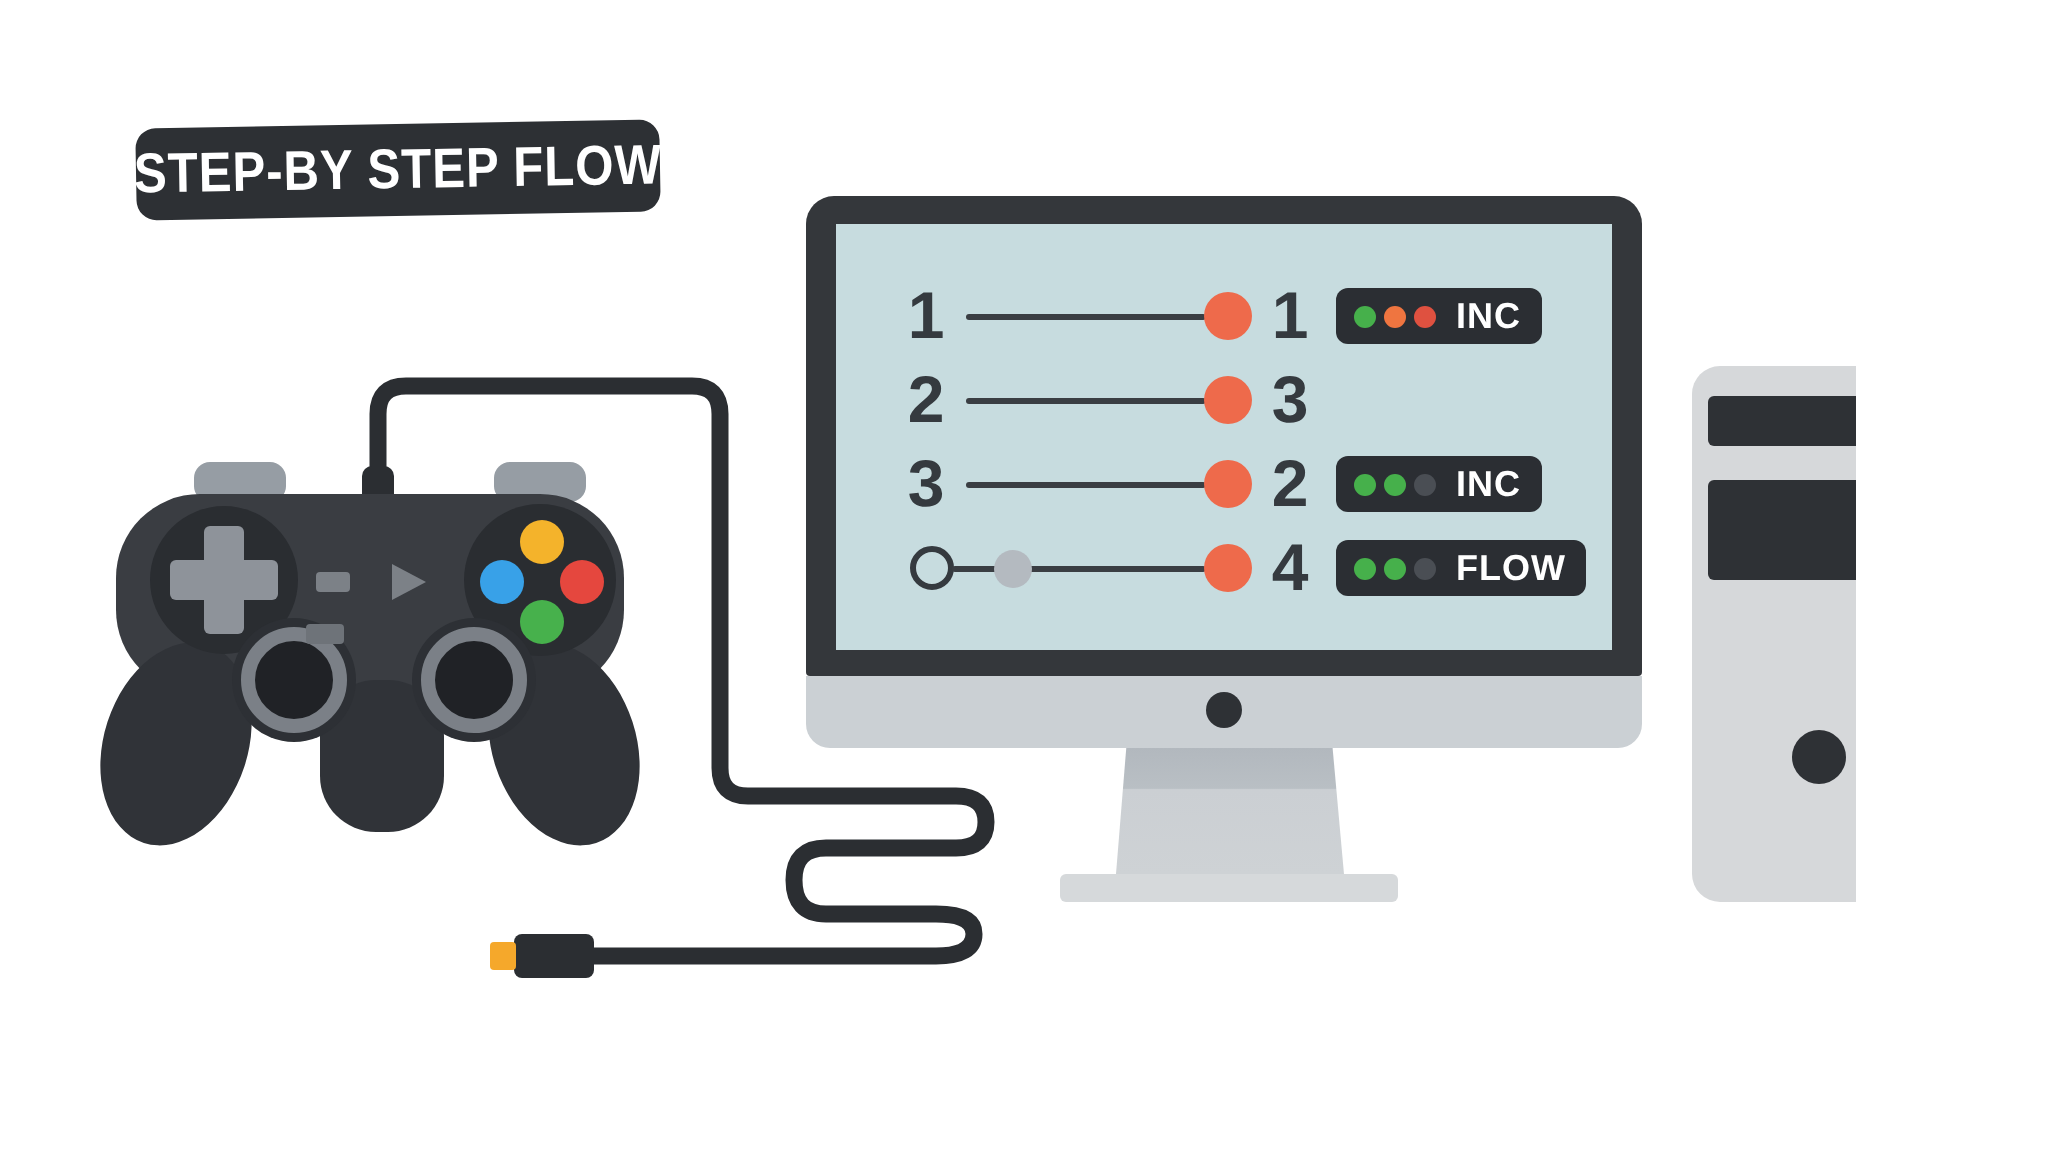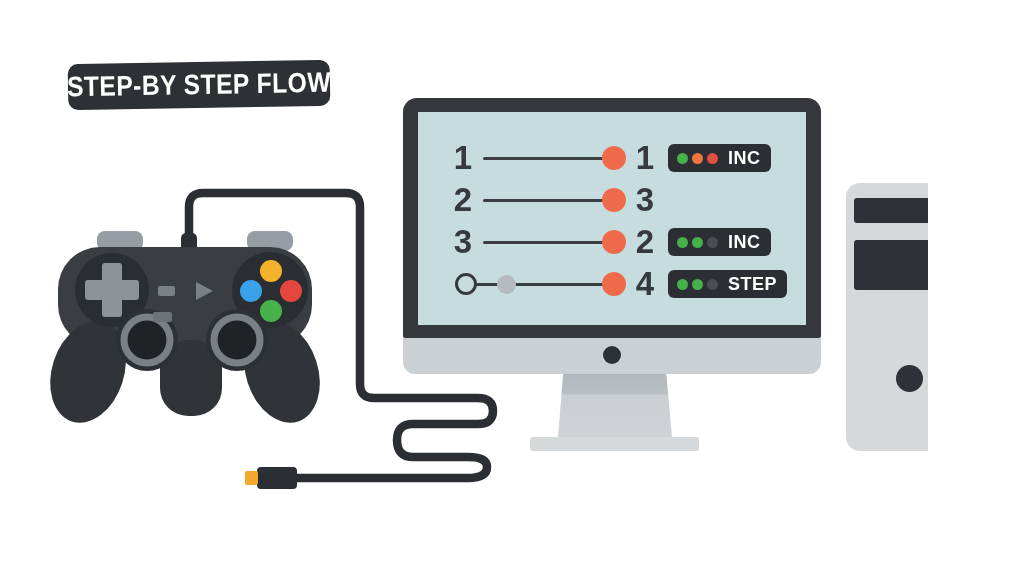--- a/index.html
+++ b/index.html
@@ -170,21 +170,21 @@
       <div class="flow-row row-4">
         <span class="open-circle"></span>
         <span class="wire wire-row4"></span>
         <span class="dot-gray"></span>
         <span class="dot-orange"></span>
         <span class="num num-right">4</span>
         <span class="badge">
           <span class="bdot" style="background: rgb(70, 176, 75);"></span>
           <span class="bdot" style="background: rgb(70, 176, 75);"></span>
           <span class="bdot" style="background: rgb(74, 78, 84);"></span>
-          <span class="blabel">STEP</span>
+          <span class="blabel">FLOW</span>
         </span>
       </div>
 
     </div>
   </div>
   <div class="monitor-chin">
     <span class="camera-dot"></span>
   </div>
   <div class="monitor-neck"></div>
   <div class="monitor-base"></div>

